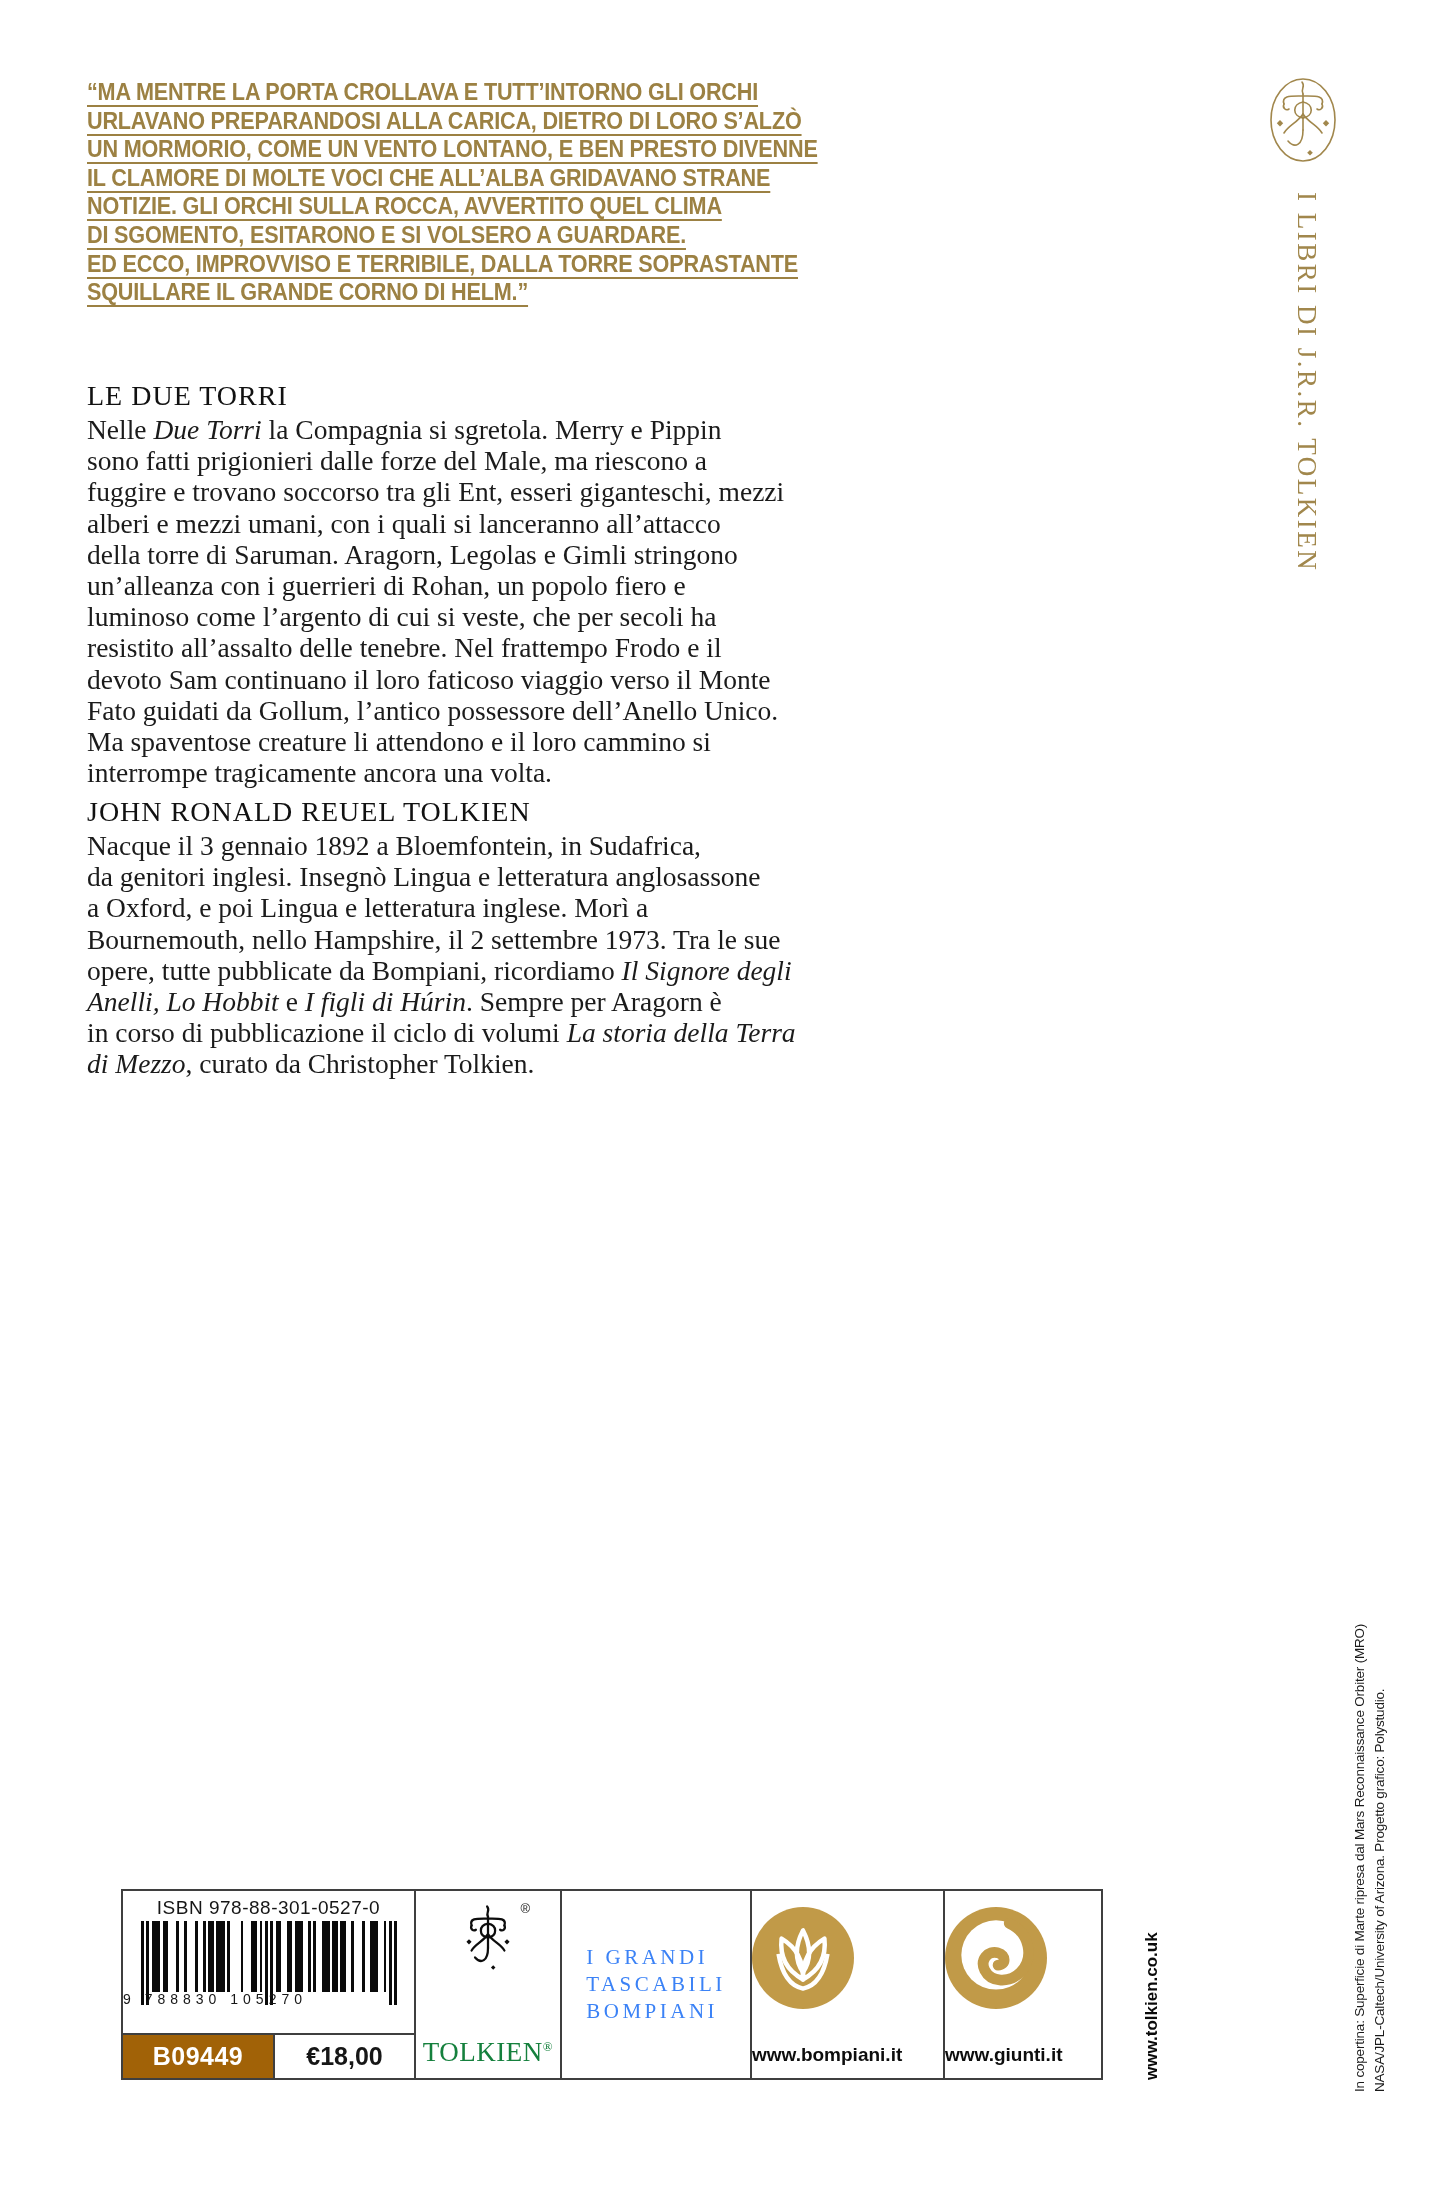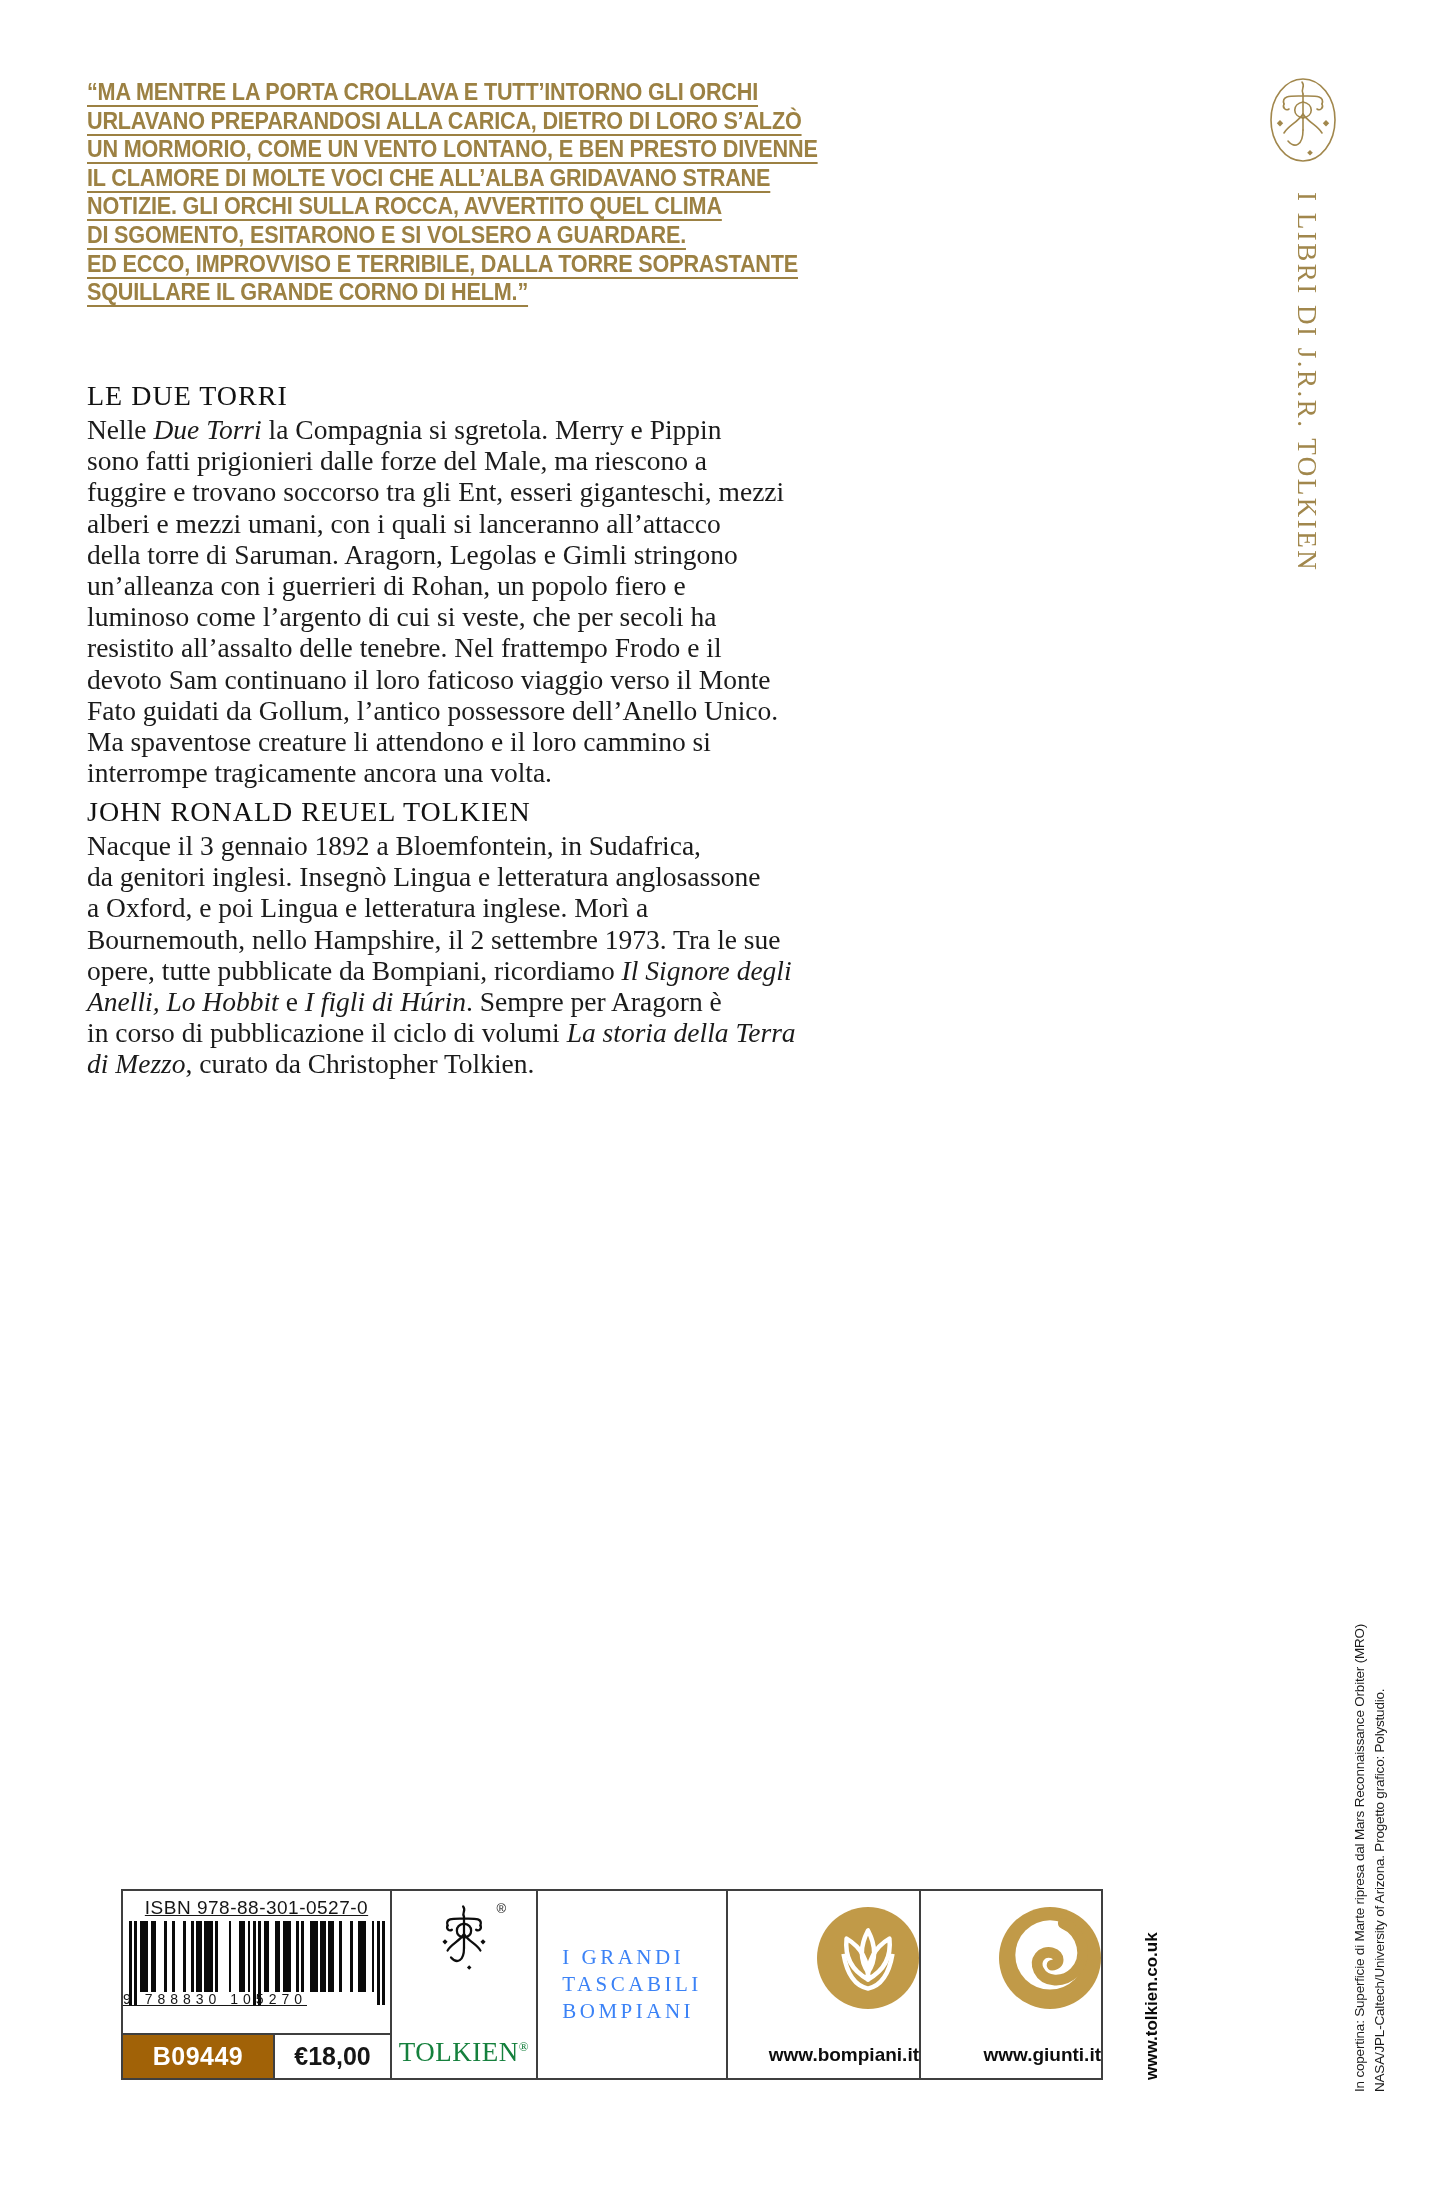--- a/index.html
+++ b/index.html
@@ -27,24 +27,24 @@
   .bodyblock{position:absolute;left:87px;font-size:27.5px;color:#1b1b1b;}
   .synopsis{top:414px;}
   .bio{top:830px;}
   .bodyblock .line{height:31.2px;white-space:nowrap;}
   em{font-style:italic;}
   
   .strip{position:absolute;left:121px;top:1889px;width:982px;height:191px;
     border:2px solid #3f3f3f;box-sizing:border-box;display:flex;background:#fff;}
   .cell{border-right:2px solid #3f3f3f;box-sizing:border-box;position:relative;flex:0 0 auto;}
   .cell:last-child{border-right:none;flex:1 1 auto;}
-  .c-barcode{width:269px;text-decoration:underline;}
+  .c-barcode{width:293px;}
   .c-tolkien{width:146px;display:flex;flex-direction:column;align-items:center;}
   .c-imprint{width:190px;display:flex;align-items:center;justify-content:center;}
-  .c-logo{width:193px;display:flex;flex-direction:column;align-items:flex-end;justify-content:space-between;}
+  .c-logo{width:193px;display:flex;flex-direction:column;align-items:flex-start;justify-content:space-between;}
   .isbn{text-align:center;font-family:"Liberation Sans",sans-serif;font-size:19px;
     letter-spacing:.5px;padding-top:6px;white-space:nowrap;}
   .bars{display:block;margin:2px auto 0;width:256px;height:84px;}
   .ean{text-align:left;font-family:"Liberation Sans",sans-serif;font-size:14px;
     letter-spacing:5px;margin-top:-14px;white-space:nowrap;}
   .code-row{position:absolute;bottom:0;left:0;right:0;height:45px;display:flex;
     border-top:2px solid #3f3f3f;box-sizing:border-box;}
   .code-badge{width:150px;background:#a16207;color:#fff;display:flex;align-items:center;justify-content:center;
     font-family:"Liberation Sans",sans-serif;font-weight:bold;font-size:25px;letter-spacing:.5px;}
   .price{flex:1;display:flex;align-items:center;justify-content:center;

